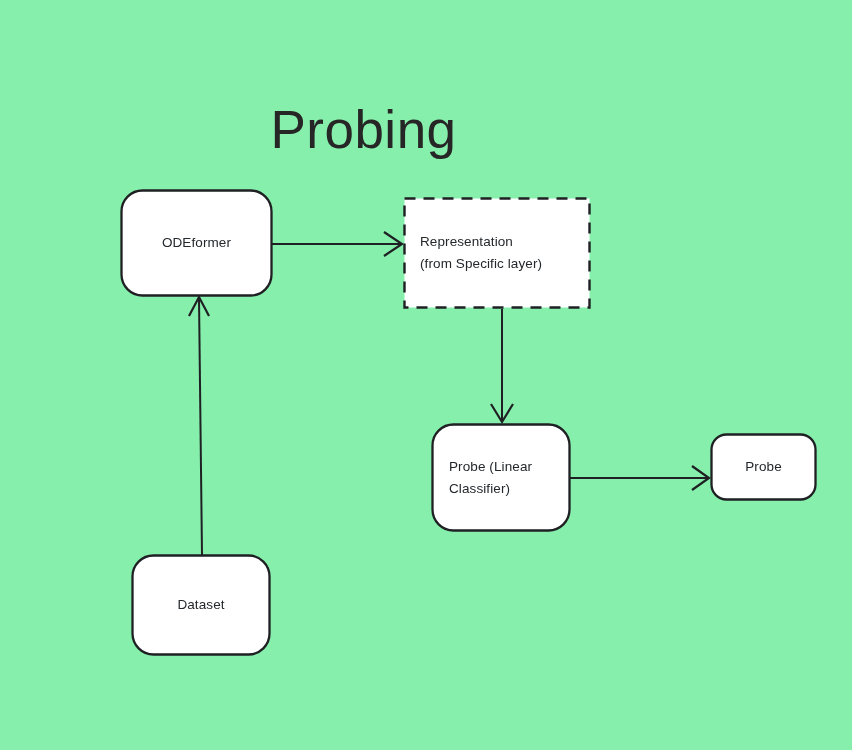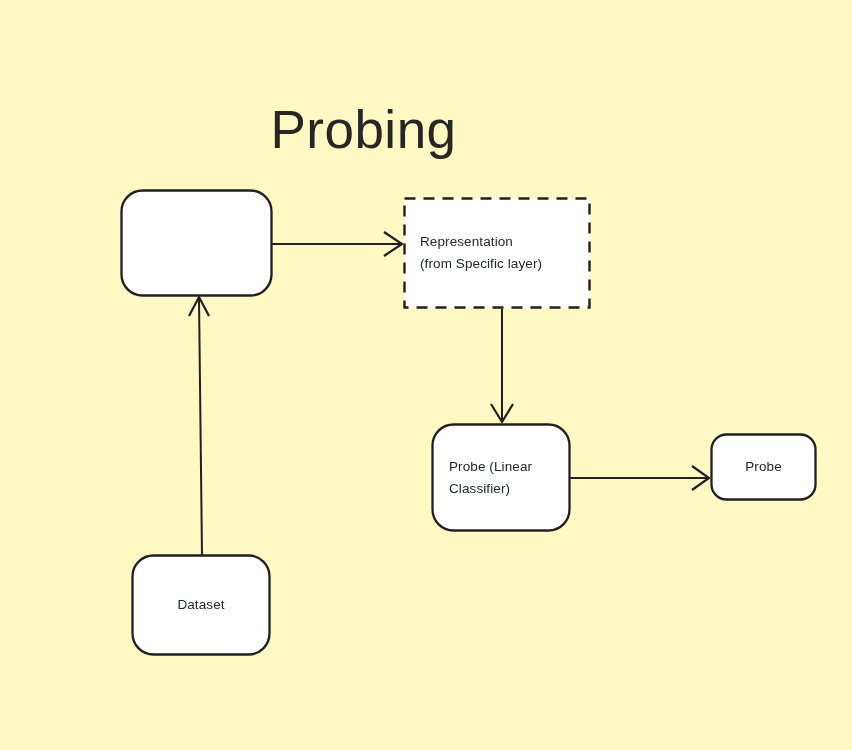--- a/index.html
+++ b/index.html
@@ -9,21 +9,21 @@
     background: #ffffff;
   }
   body {
     font-family: "Liberation Sans", sans-serif;
     -webkit-font-smoothing: antialiased;
   }
   #canvas {
     position: relative;
     width: 852px;
     height: 750px;
-    background: #fef9c3;
+    background: #86efac;
     overflow: hidden;
     text-decoration: underline;
   }
   #diagram-svg {
     position: absolute;
     left: 0;
     top: 0;
     width: 852px;
     height: 750px;
   }
@@ -99,20 +99,23 @@
       <line x1="570" y1="478" x2="709" y2="478" stroke="#1f2023" stroke-width="2" stroke-linecap="butt"></line>
       <polyline points="692,466 709,478 692,490" fill="none" stroke="#1f2023" stroke-width="2.2" stroke-linejoin="miter" stroke-linecap="butt"></polyline>
     </g>
 
     <g>
       <line x1="202" y1="555" x2="199" y2="298" stroke="#1f2023" stroke-width="2" stroke-linecap="butt"></line>
       <polyline points="189,316 199,297 209,316" fill="none" stroke="#1f2023" stroke-width="2.2" stroke-linejoin="miter" stroke-linecap="butt"></polyline>
     </g>
   </svg>
 
+  <div class="node-box center-text" style="left:121px; top:190px; width:151px; height:106px;">
+    <span class="node-label centered">ODEformer</span>
+  </div>
 
   <div class="node-box left-text" style="left:432px; top:424px; width:138px; height:107px; padding-left:17px; box-sizing:border-box;">
     <span class="node-label" style="position:static;">Probe (Linear
 Classifier)</span>
   </div>
 
   <div class="node-box left-text" style="left:404px; top:198px; width:186px; height:110px; padding-left:16px; box-sizing:border-box;">
     <span class="node-label" style="position:static;">Representation
 (from Specific layer)</span>
   </div>

